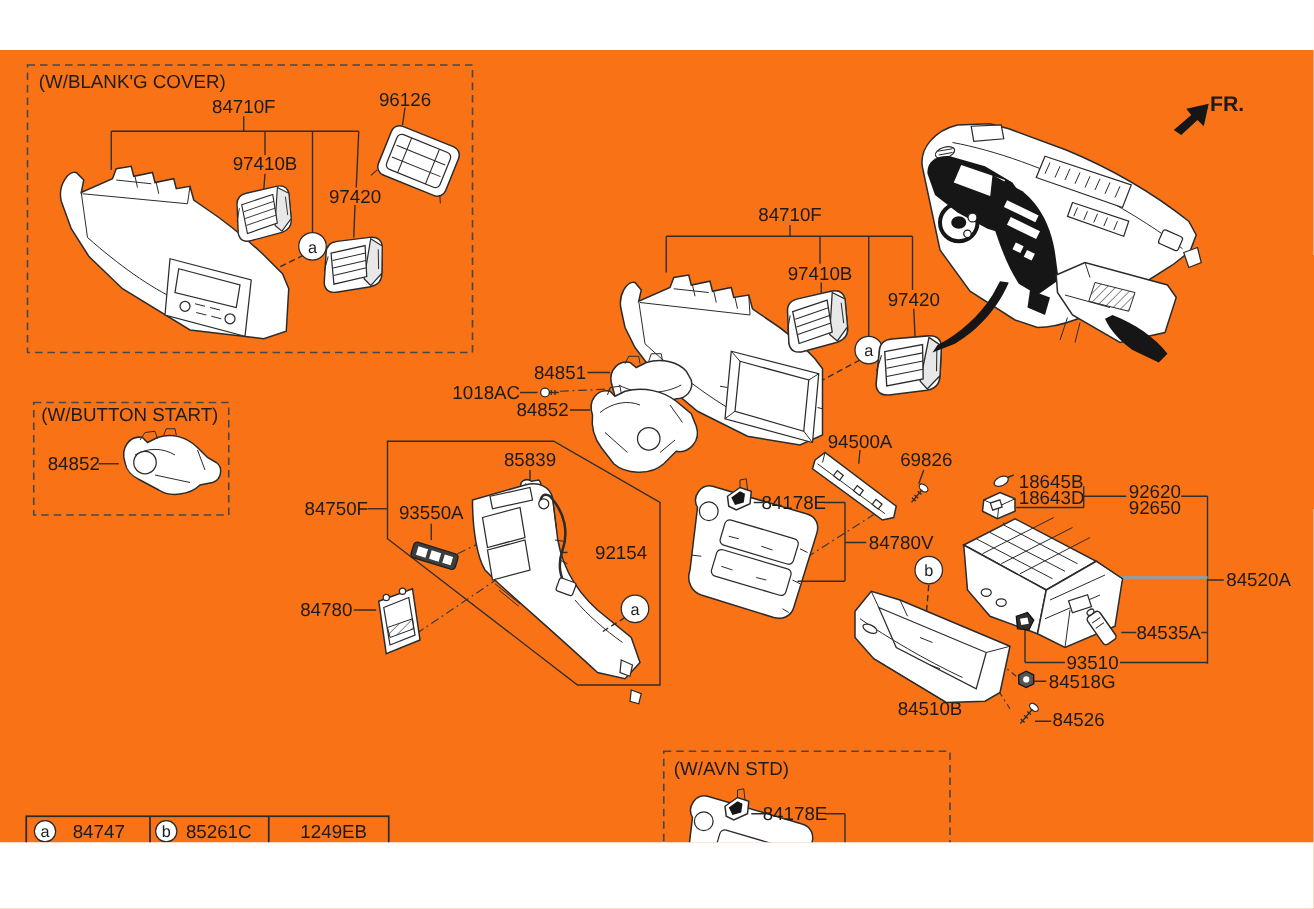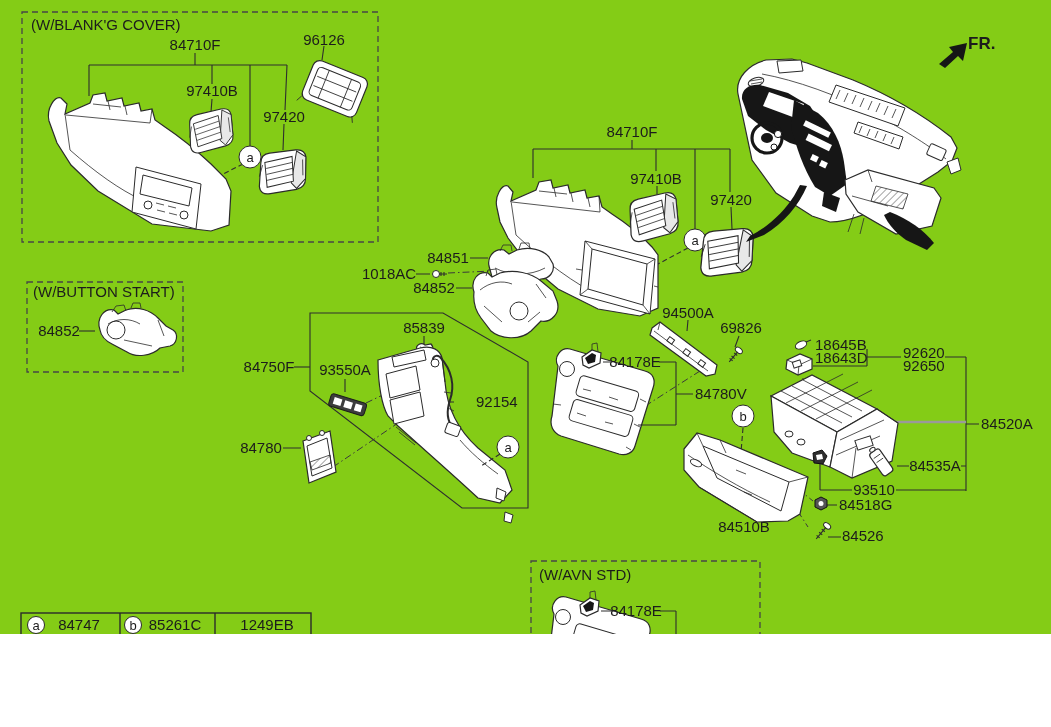--- a/index.html
+++ b/index.html
@@ -1,17 +1,17 @@
 <!DOCTYPE html>
 <html><head>
 <meta charset="utf-8">
 <style>
   html,body{margin:0;padding:0;background:#fff;}
-  #stage{position:relative;width:1051px;height:634px;background:#84cc16;overflow:hidden;
-         font-family:"Liberation Sans", sans-serif;}
+  #stage{position:relative;width:1051px;height:634px;background:#f97316;overflow:hidden;
+         font-family:"Liberation Sans", sans-serif;margin-top:40px;}
   svg{position:absolute;left:0;top:0;}
   text{font-family:"Liberation Sans", sans-serif;fill:#1c1c1c;}
   .plabel{font-size:15px;}
   .title{font-size:15px;}
   .callout{font-size:13px;}
   .fr{font-size:17px;font-weight:bold;}
   .ln{stroke:#2e2e2e;stroke-width:1.1;fill:none;}
   .lngray{stroke:#9a9a9a;stroke-width:2.4;fill:none;}
   .dd{stroke:#3a3a3a;stroke-width:1;fill:none;stroke-dasharray:7 3 1.5 3;}
   .part{stroke:#2b2b2b;stroke-width:1.2;fill:#fff;}

